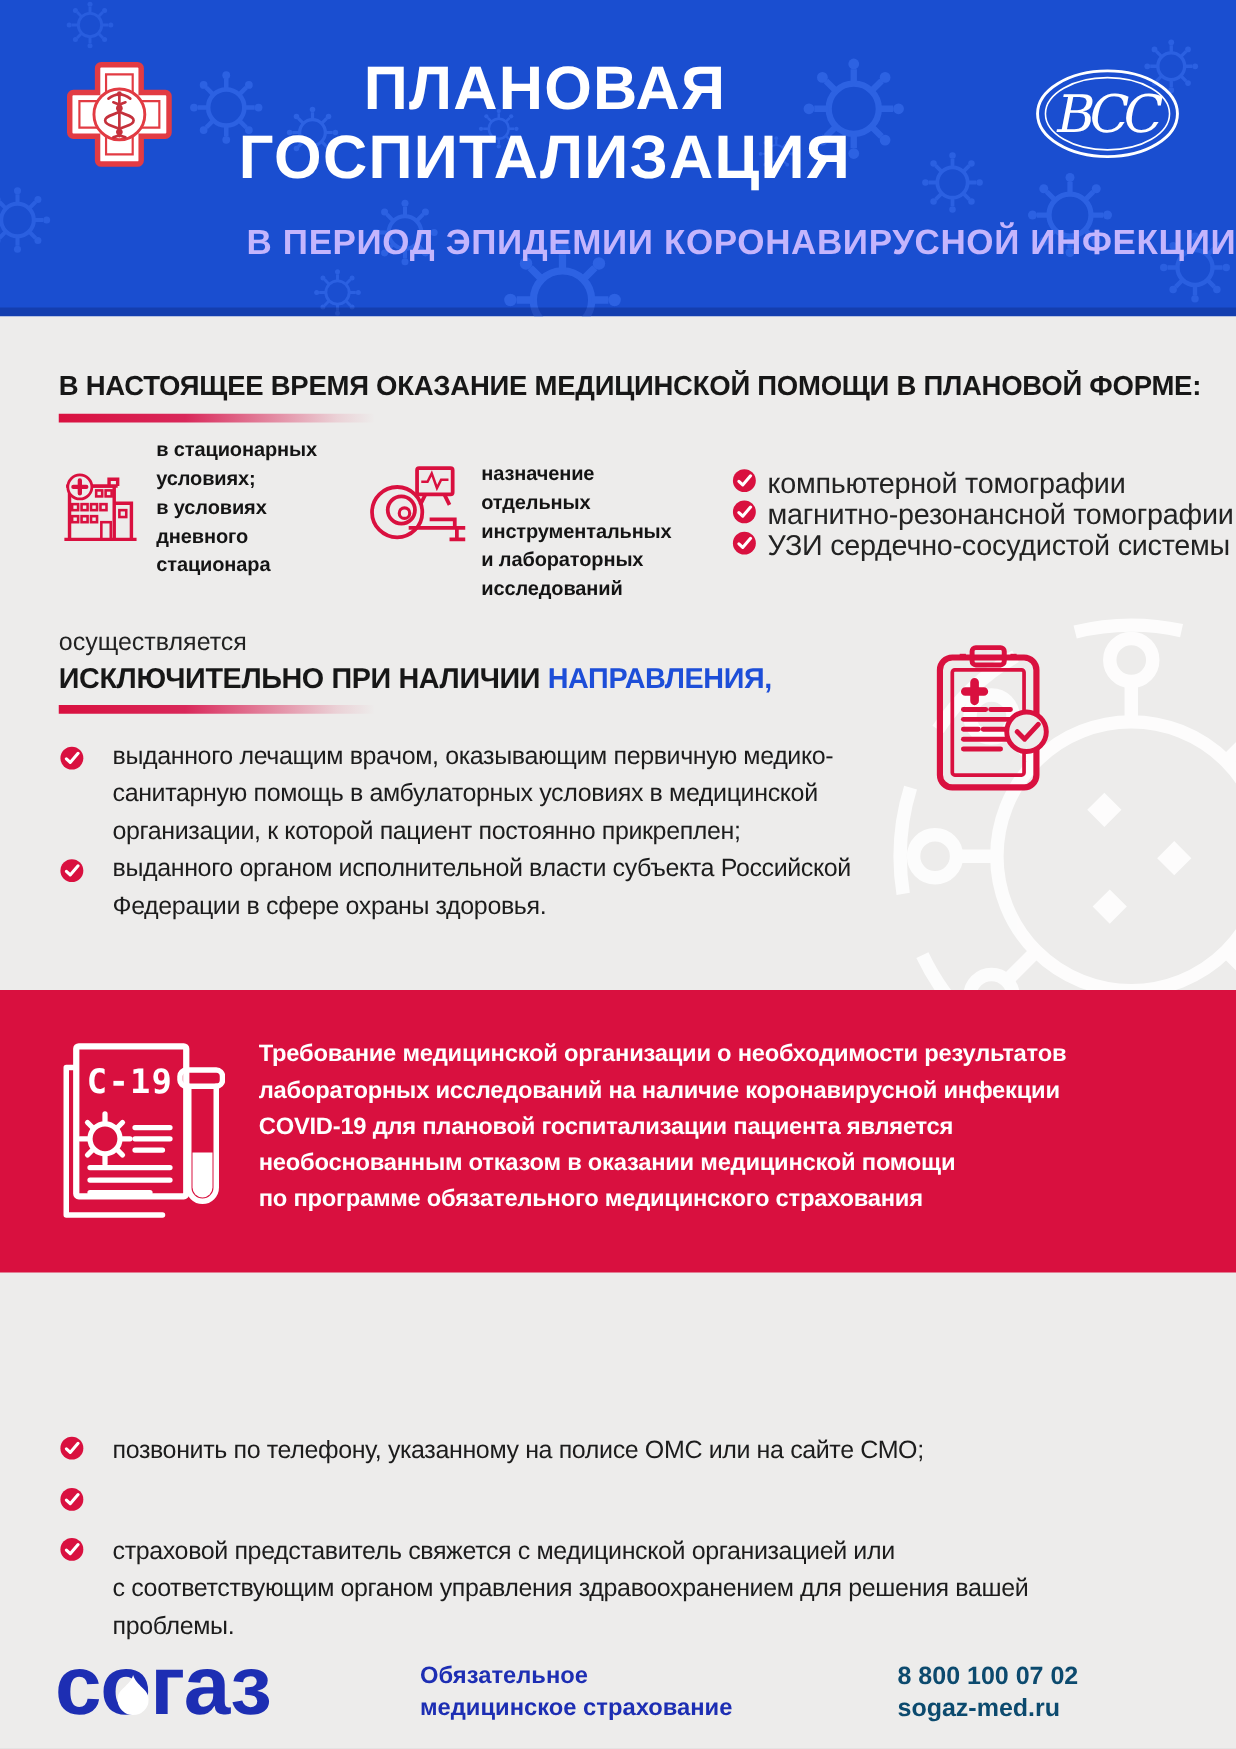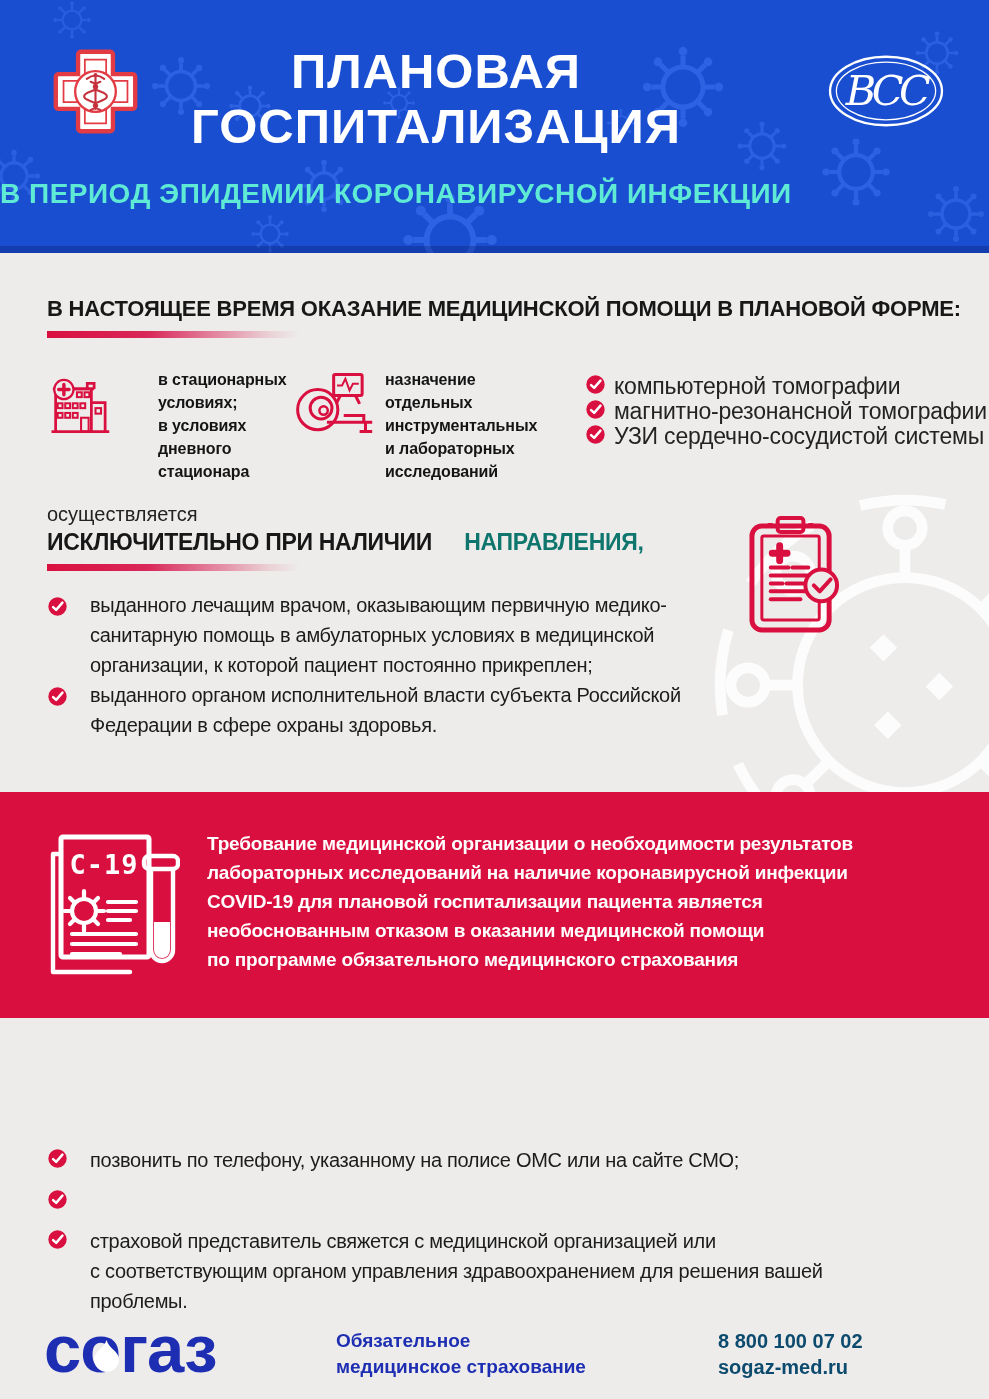--- a/index.html
+++ b/index.html
@@ -12,48 +12,48 @@
   
   .header{ position:absolute; top:0; left:0; width:989px; height:253px;
            background:#1a4ed0; overflow:hidden; }
   .header-edge{ position:absolute; left:0; right:0; bottom:0; height:7px;
                 background:rgba(8,20,90,.28); }
   .vdec{ position:absolute; color:#2f64e4; }
   .vdec svg{ display:block; width:100%; height:100%; }
   .title{ position:absolute; top:44px; left:0; width:872px; text-align:center;
           color:#fff; font-weight:800; font-size:49px; line-height:1.12;
           letter-spacing:1px; }
-  .subtitle{ position:absolute; top:178px; left:0; width:989px; text-align:left;
-             color:#5eead4; font-weight:700; font-size:28px; letter-spacing:.5px; }
+  .subtitle{ position:absolute; top:178px; left:0; width:989px; text-align:right;
+             color:#c4b5fd; font-weight:700; font-size:28px; letter-spacing:.5px; }
   .cross-logo{ left:48px; top:45px; width:95px; height:93px; }
   .vss-logo{ left:826px; top:54px; width:120px; height:74px; }
 
   
   .h-black{ color:#171717; font-weight:800; }
   .grad-bar{ position:absolute; height:7px; width:253px;
              background:linear-gradient(90deg,#d9103f 0%,#d9285a 40%,rgba(217,16,63,.12) 88%,rgba(217,16,63,0) 100%); }
   .chk{ position:absolute; width:21px; height:21px; }
   .chk svg{ display:block; width:100%; height:100%; overflow:visible; }
   .pre{ white-space:pre-line; }
 
   
   .s1-heading{ left:47px; top:296px; font-size:22px; letter-spacing:-.2px; }
   .bar1{ left:47px; top:331px; }
   .hospital-icon{ left:46px; top:370px; width:66px; height:68px; }
   .col-text{ font-size:16px; font-weight:700; color:#141414; line-height:23px;
              letter-spacing:-.1px; }
-  .col1{ left:125px; top:368px; width:170px;margin-left:33px; }
+  .col1{ left:125px; top:349px; width:170px; }
   .mri-icon{ left:294px; top:372px; width:86px; height:62px; }
   .col2{ left:385px; top:368px; width:185px; }
   .checkrow-text{ position:absolute; font-size:23px; color:#232323; letter-spacing:-.2px; }
 
   
   .s2-lead{ left:47px; top:503px; font-size:20px; color:#222; }
   .s2-heading{ left:47px; top:529px; font-size:23px; letter-spacing:-.3px; }
-  .s2-heading .red{ color:#0f766e;margin-left:26px; }
+  .s2-heading .red{ color:#1d4ed8; }
   .bar2{ left:47px; top:564px; }
   .bullet-text{ position:absolute; left:90px; font-size:20px; color:#1c1c1c;
                 line-height:30px; letter-spacing:-.3px; }
   .watermark{ left:690px; top:470px; width:430px; height:430px; color:#ffffff;
               opacity:.85; }
   .watermark svg{ width:100%; height:100%; }
   .clipboard-icon{ left:747px; top:514px; width:95px; height:121px; }
 
   
   .panel{ position:absolute; left:0; top:792px; width:989px; height:226px;

